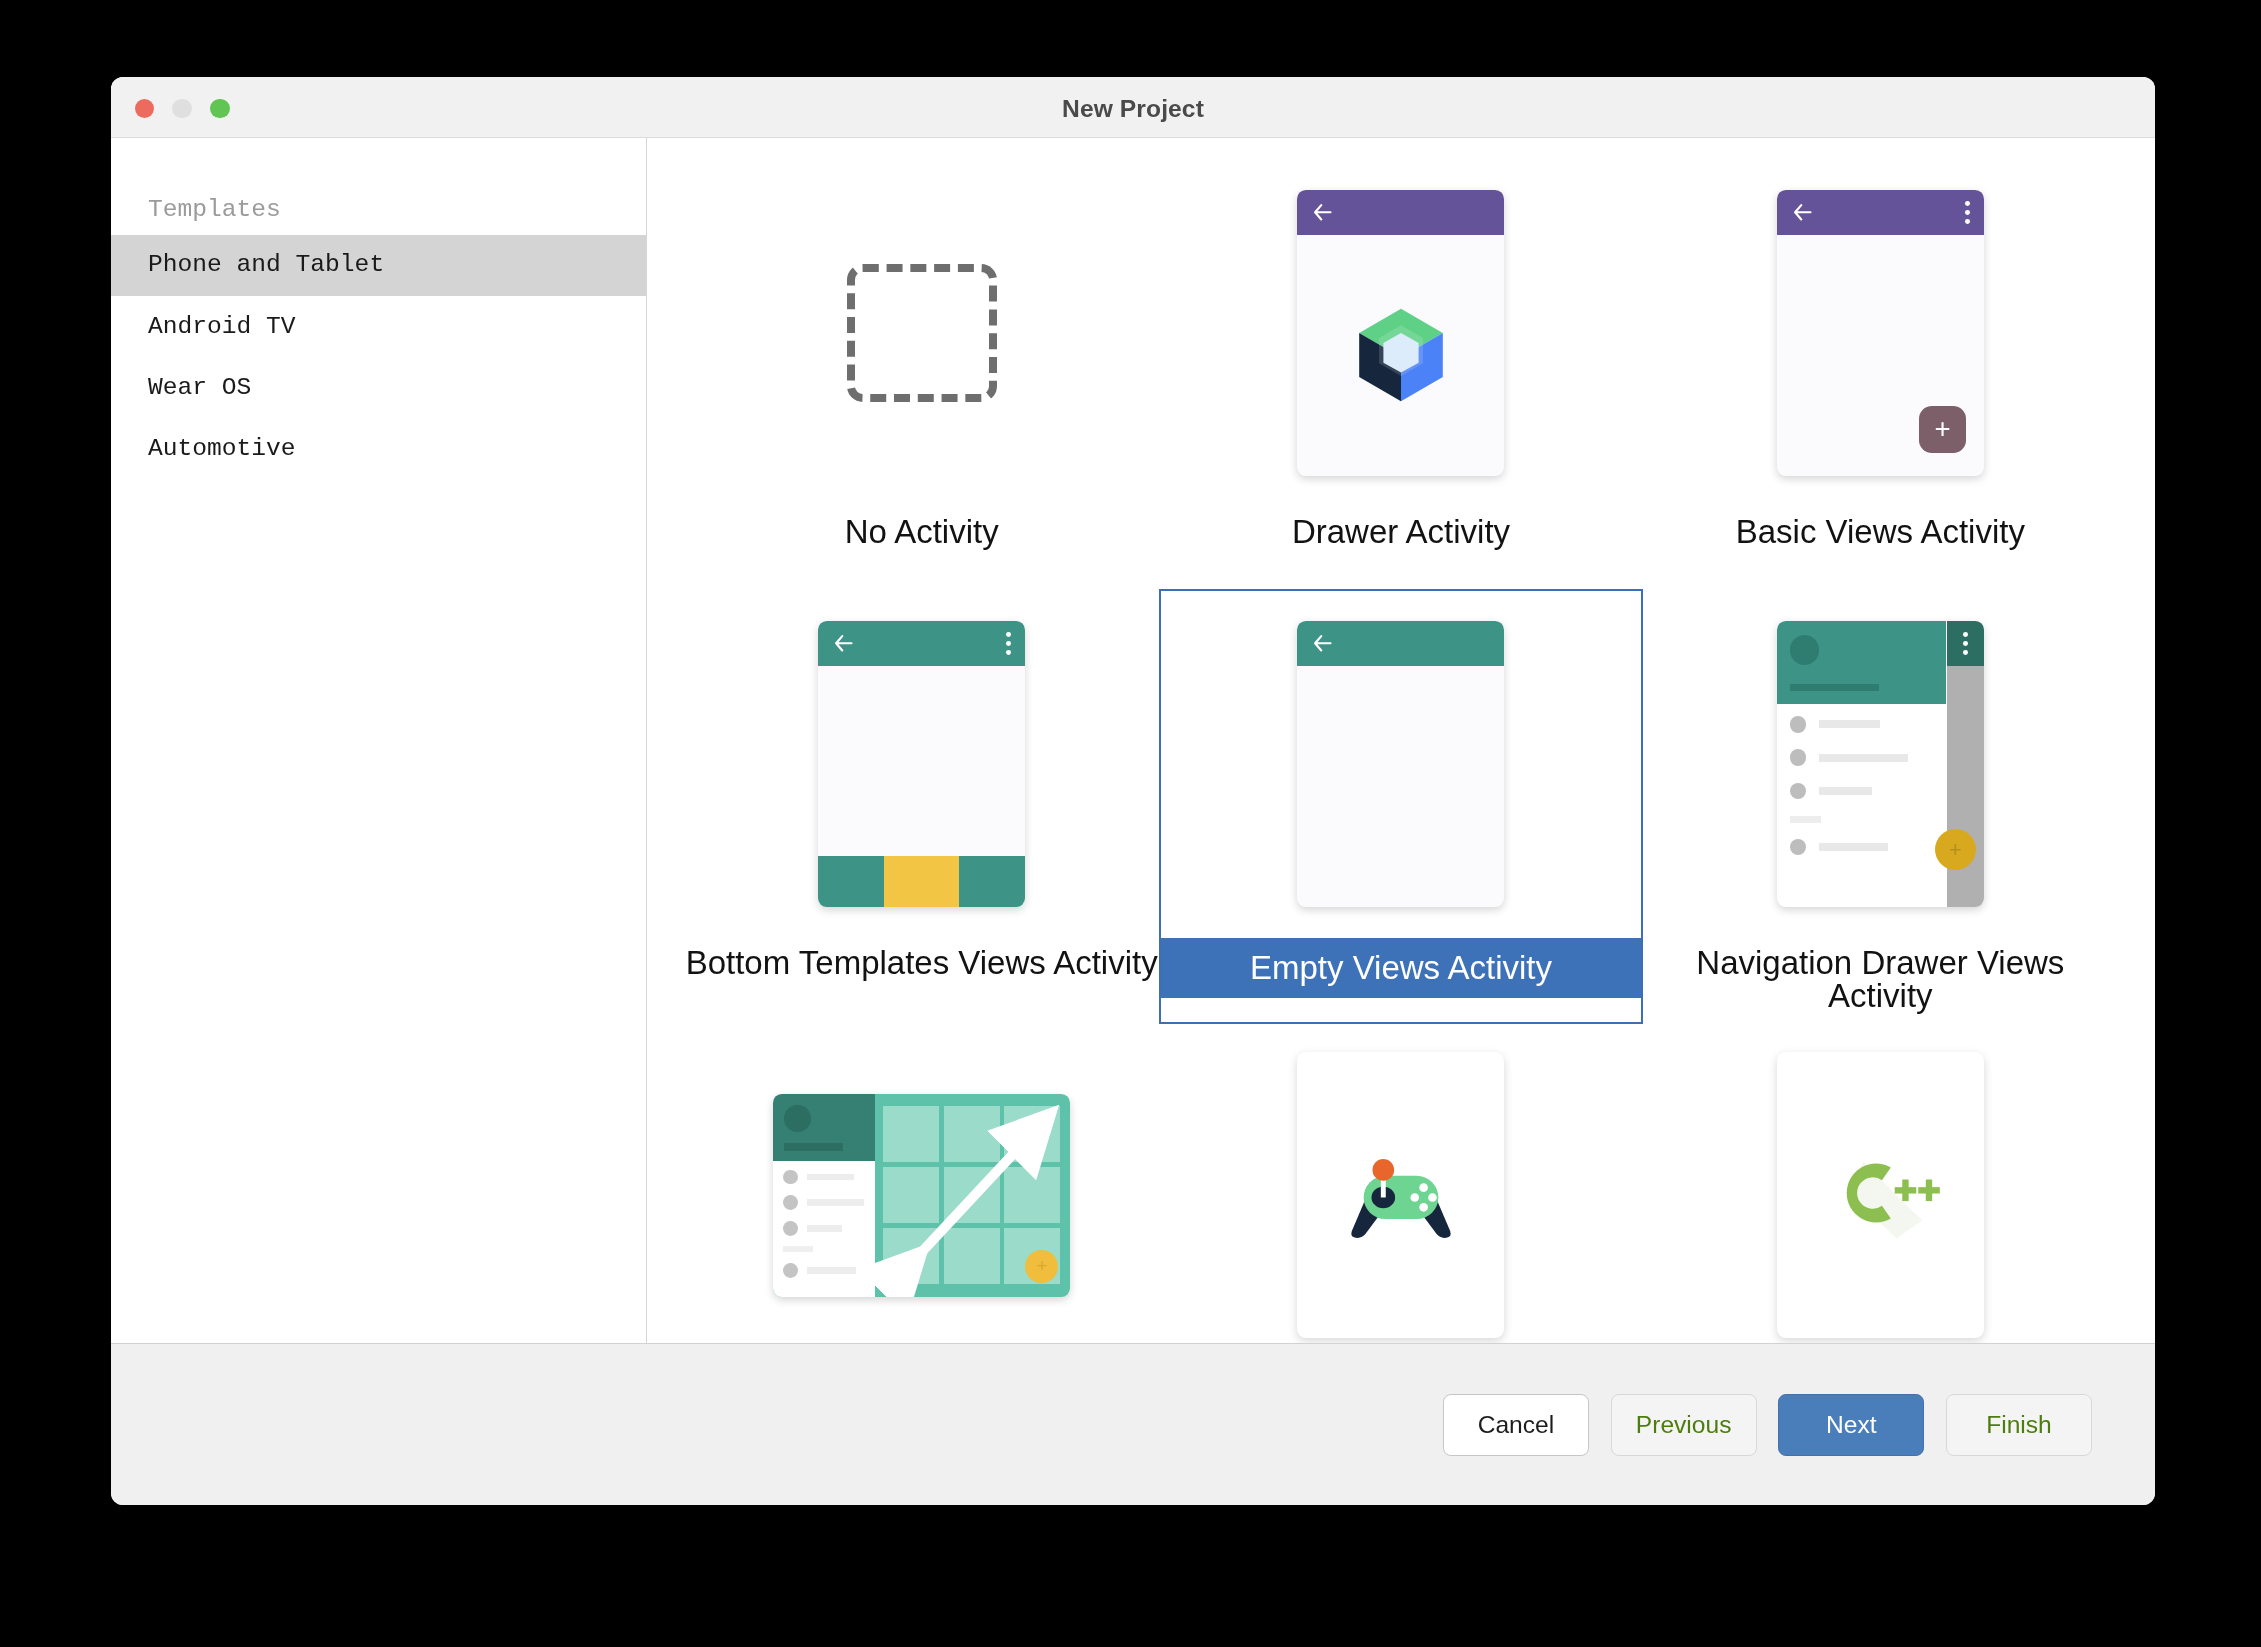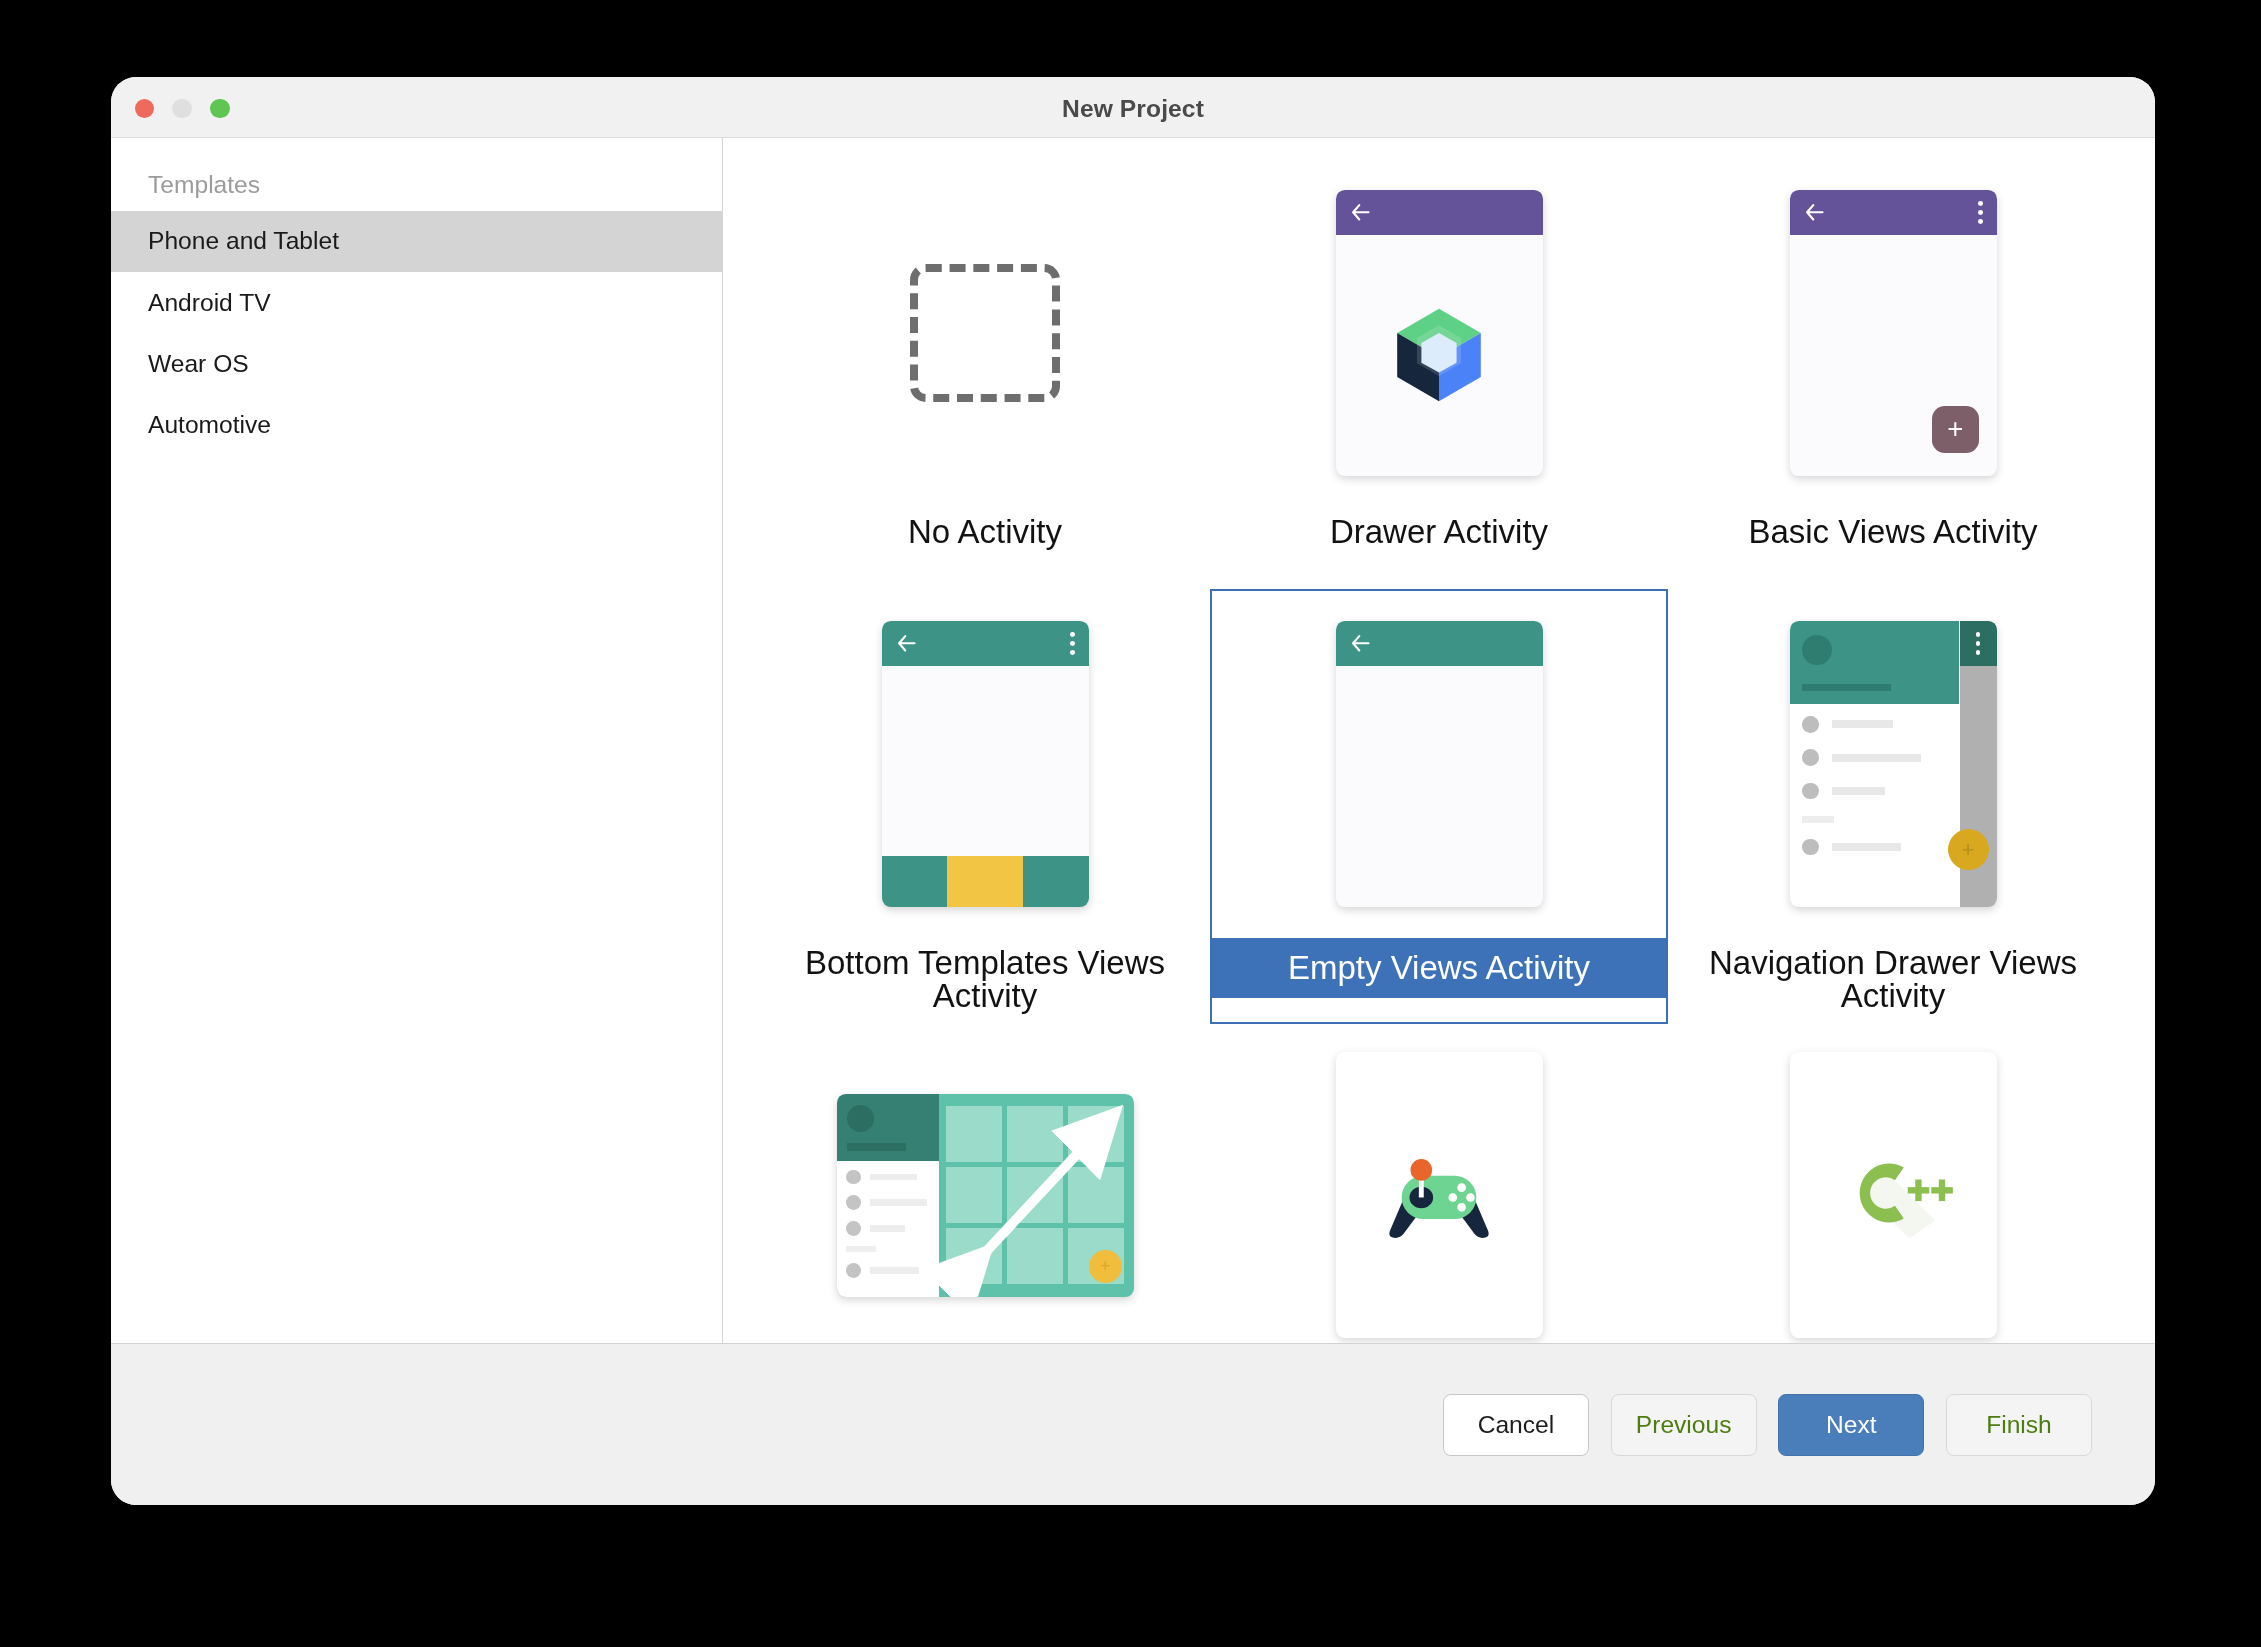--- a/index.html
+++ b/index.html
@@ -14,21 +14,21 @@
   }
 
   
   #window {
     position: absolute;
     left: 111px;
     top: 77px;
     width: 2044px;
     height: 1428px;
     background: #ffffff;
-    border-radius: 25px;
+    border-radius: 12px;
     overflow: hidden;
     box-shadow: 0 11.8px 47px rgba(0,0,0,0.45);
   }
 
   
   #titlebar {
     position: relative;
     height: 61px;
     background: #f1f1f1;
     border-bottom: 1px solid #dcdcdc;
@@ -54,25 +54,26 @@
 
   
   #body-row {
     display: flex;
     height: 1205px;
     background: #ffffff;
   }
 
   
   #sidebar {
-    width: 612px;
+    width: 536px;
     border-right: 1px solid #d5d5d5;
-    padding-top: 21px;
+    padding-top: 46px;
     background: #ffffff;
     flex: none;
+    font-family: Liberation Mono, monospace;
   }
   #templates-header {
     padding: 11.8px 0 11.8px 37px;
     font-size: 24.6px;
     color: #9b9b9b;
   }
   .side-item {
     padding: 15.8px 0 15.8px 37px;
     font-size: 24.6px;
     color: #1a1a1a;

